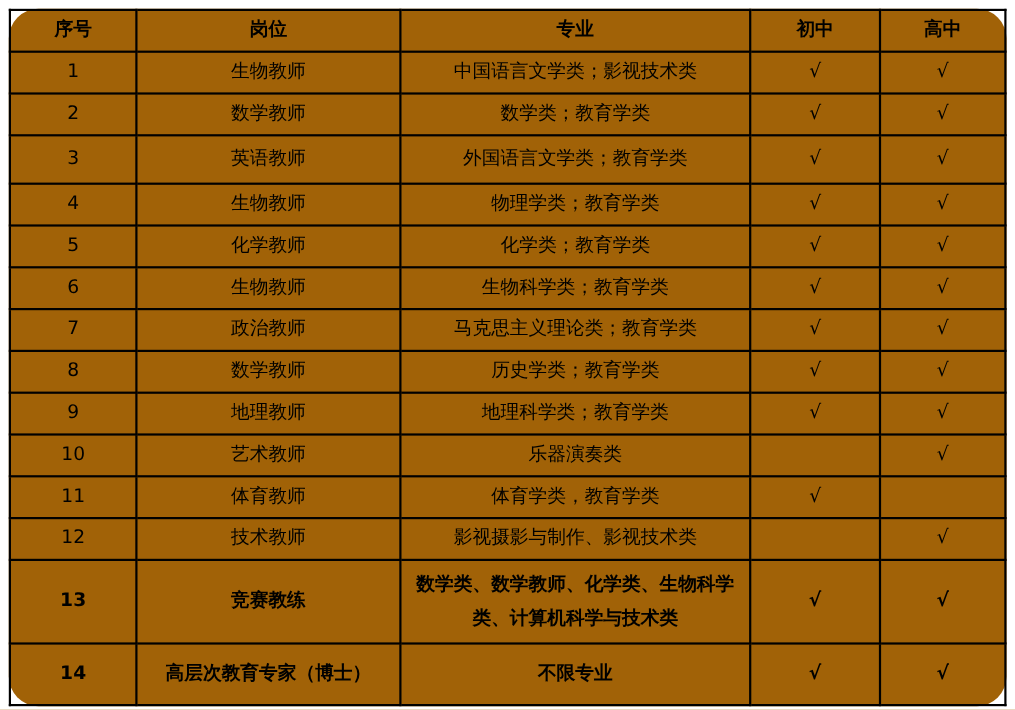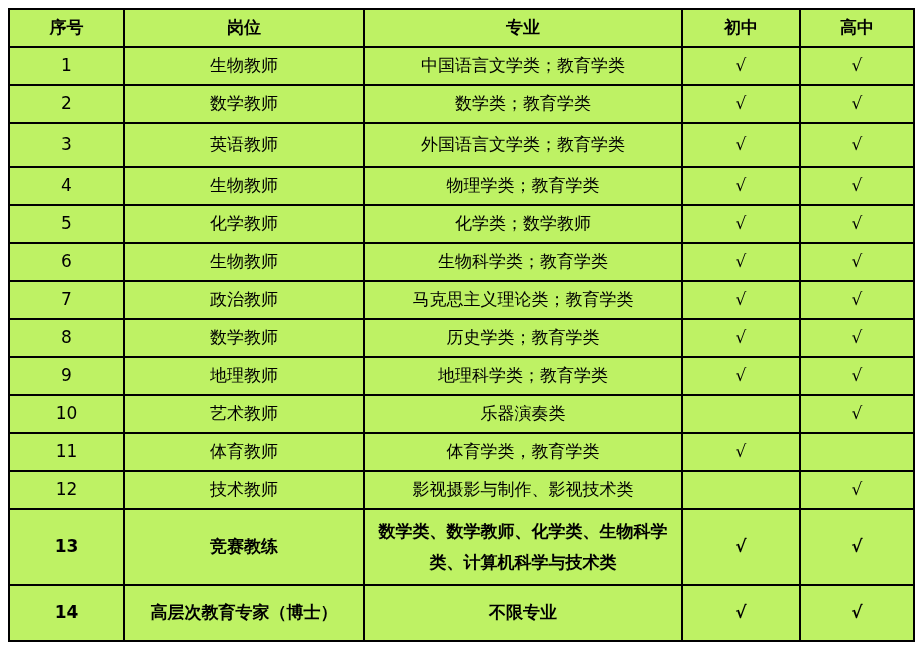--- a/index.html
+++ b/index.html
@@ -9,21 +9,22 @@
     width: 923px;
     height: 645px;
     overflow: hidden;
     font-family: "DejaVu Sans", sans-serif;
   }
   table.doc-table {
     border-collapse: collapse;
     table-layout: fixed;
     width: 905px;
     margin: 8px auto 0 auto;
-    background: #bef264;
+    background: #a16207;
+    border-radius: 27px;
   }
   .doc-table th, .doc-table td {
     border: 2px solid #000000;
     text-align: center;
     vertical-align: middle;
     padding: 2px 6px;
     font-size: 17px;
     color: #000000;
     line-height: 1.85;
     overflow: hidden;
@@ -58,21 +59,21 @@
       <th>岗位</th>
       <th>专业</th>
       <th>初中</th>
       <th>高中</th>
     </tr>
   </thead>
   <tbody>
       <tr>
         <td>1</td>
         <td>生物教师</td>
-        <td>中国语言文学类；教育学类</td>
+        <td>中国语言文学类；影视技术类</td>
         <td>√</td>
         <td>√</td>
       </tr>
       <tr>
         <td>2</td>
         <td>数学教师</td>
         <td>数学类；教育学类</td>
         <td>√</td>
         <td>√</td>
       </tr>
@@ -86,21 +87,21 @@
       <tr>
         <td>4</td>
         <td>生物教师</td>
         <td>物理学类；教育学类</td>
         <td>√</td>
         <td>√</td>
       </tr>
       <tr>
         <td>5</td>
         <td>化学教师</td>
-        <td>化学类；数学教师</td>
+        <td>化学类；教育学类</td>
         <td>√</td>
         <td>√</td>
       </tr>
       <tr>
         <td>6</td>
         <td>生物教师</td>
         <td>生物科学类；教育学类</td>
         <td>√</td>
         <td>√</td>
       </tr>

